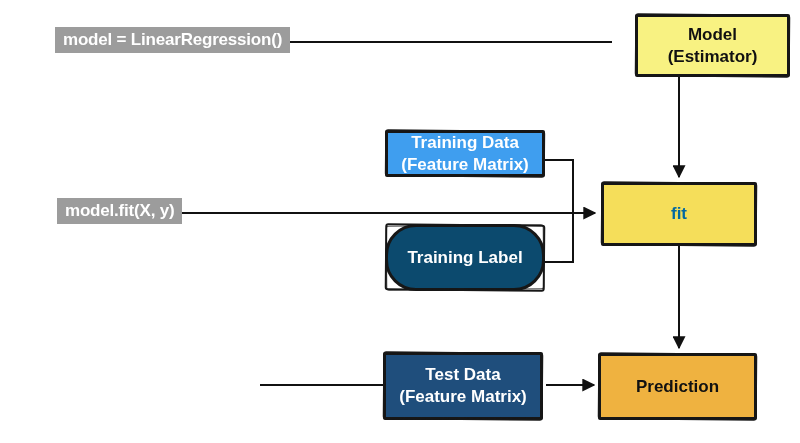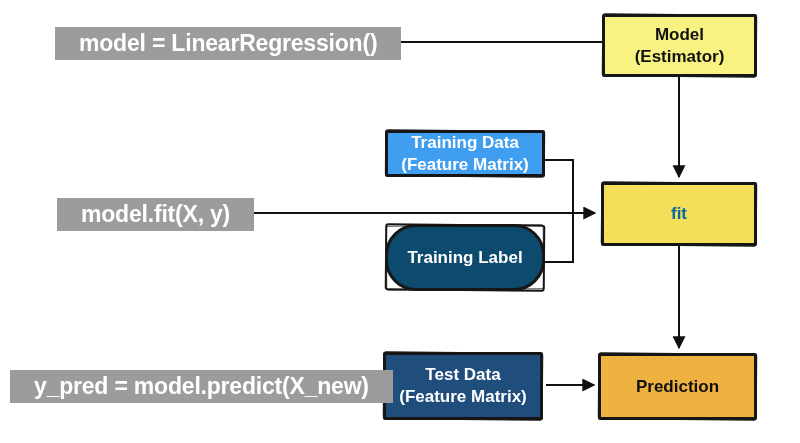--- a/index.html
+++ b/index.html
@@ -7,22 +7,22 @@
     position:relative;
     width:800px;height:443px;
     background:#ffffff;
     font-family:"Liberation Sans","DejaVu Sans",sans-serif;
     overflow:hidden;
   }
   #wires{position:absolute;left:0;top:0;width:800px;height:443px;z-index:1;}
   .code-label{
     position:absolute;z-index:3;
     background:#9c9c9c;color:#ffffff;
-    font-weight:700;font-size:23px;letter-spacing:-0.2px;
-    padding:3px 24px;white-space:nowrap;
+    font-weight:700;font-size:17px;letter-spacing:-0.2px;
+    padding:3px 8px;white-space:nowrap;
   }
   .node{
     position:absolute;z-index:2;
     display:flex;flex-direction:column;align-items:center;justify-content:center;
     border:3px solid #171717;border-radius:2px;
     font-weight:700;font-size:17px;line-height:22px;text-align:center;
     box-sizing:border-box;
   }
   
   .node::before{
@@ -60,23 +60,22 @@
     <path d="M 679 76 V 177" stroke="#111111" stroke-width="2" fill="none" marker-end="url(#arrow)"></path>
     <path d="M 165 213 H 595" stroke="#111111" stroke-width="2" fill="none" marker-end="url(#arrow)"></path>
     <path d="M 540 160 H 573 V 262 H 540" stroke="#111111" stroke-width="2" fill="none"></path>
     <path d="M 679 245 V 348" stroke="#111111" stroke-width="2" fill="none" marker-end="url(#arrow)"></path>
     <path d="M 260 385 H 390" stroke="#111111" stroke-width="2" fill="none"></path>
     <path d="M 546 385 H 594" stroke="#111111" stroke-width="2" fill="none" marker-end="url(#arrow)"></path>
   </svg>
 
   <div class="code-label label-create">model = LinearRegression()</div>
   <div class="code-label label-fit">model.fit(X, y)</div>
-  <div class="code-label label-predict">y_pred = model.predict(X_new)</div>
 
-  <div class="node node-model" style="background-color: rgb(248, 242, 130); color: rgb(17, 17, 17);">
+  <div class="node node-model" style="background-color: rgb(248, 242, 130); color: rgb(17, 17, 17); margin-left: 33px;">
     <span>Model</span>
     <span>(Estimator)</span>
   </div>
 
   <div class="node node-training-data" style="background-color: rgb(63, 158, 239); color: rgb(255, 255, 255);">
     <span>Training Data</span>
     <span>(Feature Matrix)</span>
   </div>
 
   <div class="node node-training-label" style="background-color: #0c4a6e; color: rgb(255, 255, 255); border-radius: 31px;">

